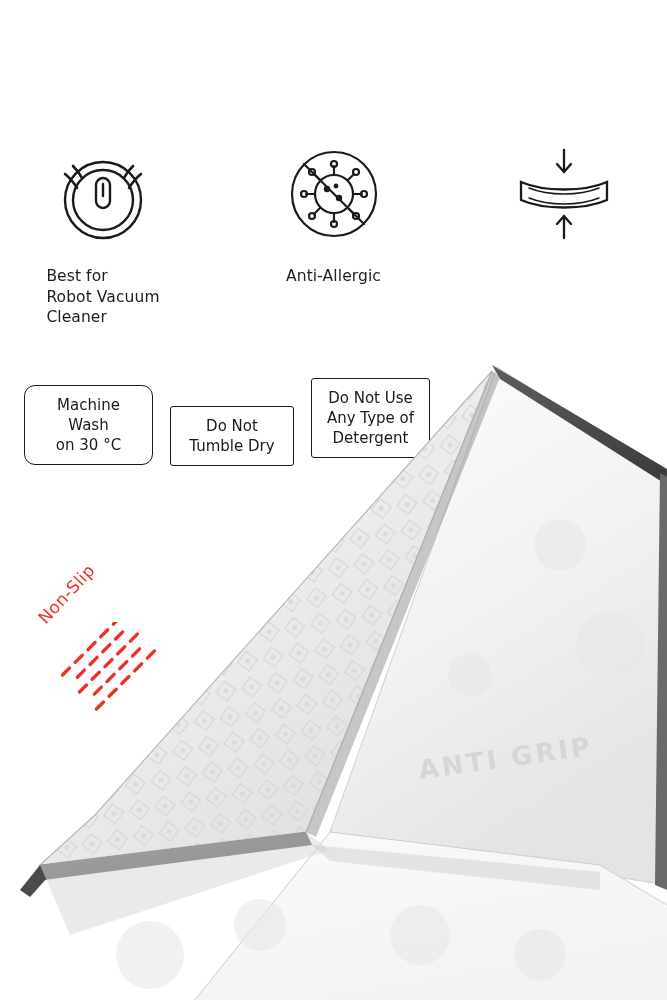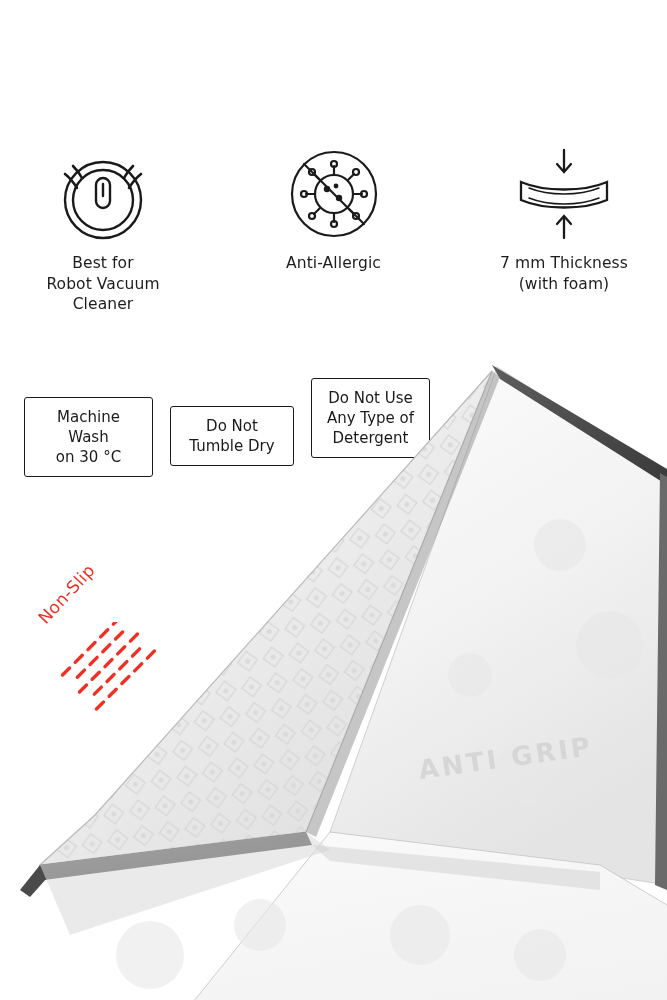--- a/index.html
+++ b/index.html
@@ -33,22 +33,22 @@
     flex-direction: column;
     align-items: center;
   }
   .feature-art {
     height: 112px;
     display: flex;
     align-items: center;
     justify-content: center;
   }
   .feature-label {
-    margin-top: 3px;
-    text-align: center;
+    margin-top: 16px;
+    text-align: left;
     font-size: 15.5px;
     line-height: 1.33;
     letter-spacing: 0.1px;
     color: #1d1d1d;
     white-space: pre-line;
   }
 
   
   .care-row {
     position: absolute;
@@ -62,21 +62,21 @@
     border: 1.4px solid #1a1a1a;
     border-radius: 3px;
     padding: 9px 12px;
     text-align: center;
     font-size: 15px;
     line-height: 1.34;
     white-space: pre-line;
     background: #fff;
     box-sizing: border-box;
   }
-  .care-box.b0 { width: 129px; margin-top: 19px; }
+  .care-box.b0 { width: 129px; margin-top: 7px; border-radius: 11px; }
   .care-box.b1 { width: 124px; margin-top: 28px; }
   .care-box.b2 { width: 119px; margin-top: 0; }
 
   
   .nonslip {
     position: absolute;
     left: 32px;
     top: 592px;
     width: 150px;
     height: 115px;
@@ -180,22 +180,20 @@
       <svg width="130" height="100" viewBox="0 0 130 100" fill="none" stroke="#1a1a1a" stroke-width="2.3" stroke-linecap="round">
         <line x1="65" y1="6" x2="65" y2="26"></line>
         <path d="M58 20 L65 28 L72 20"></path>
         <path d="M22 38 C45 48 85 48 108 38 L108 56 C85 66 45 66 22 56 Z"></path>
         <path d="M30 44 C50 52 80 52 100 44" stroke-width="1.5"></path>
         <path d="M30 54 C50 62 80 62 100 54" stroke-width="1.5"></path>
         <line x1="65" y1="94" x2="65" y2="74"></line>
         <path d="M58 80 L65 72 L72 80"></path>
       </svg>
     </div>
-    <div class="feature-label">7 mm Thickness
-(with foam)</div>
   </div>
 
 </div>
 
 <div class="care-row">
   <div class="care-box b0">Machine Wash
 on 30 °C</div>
   <div class="care-box b1">Do Not
 Tumble Dry</div>
   <div class="care-box b2">Do Not Use

